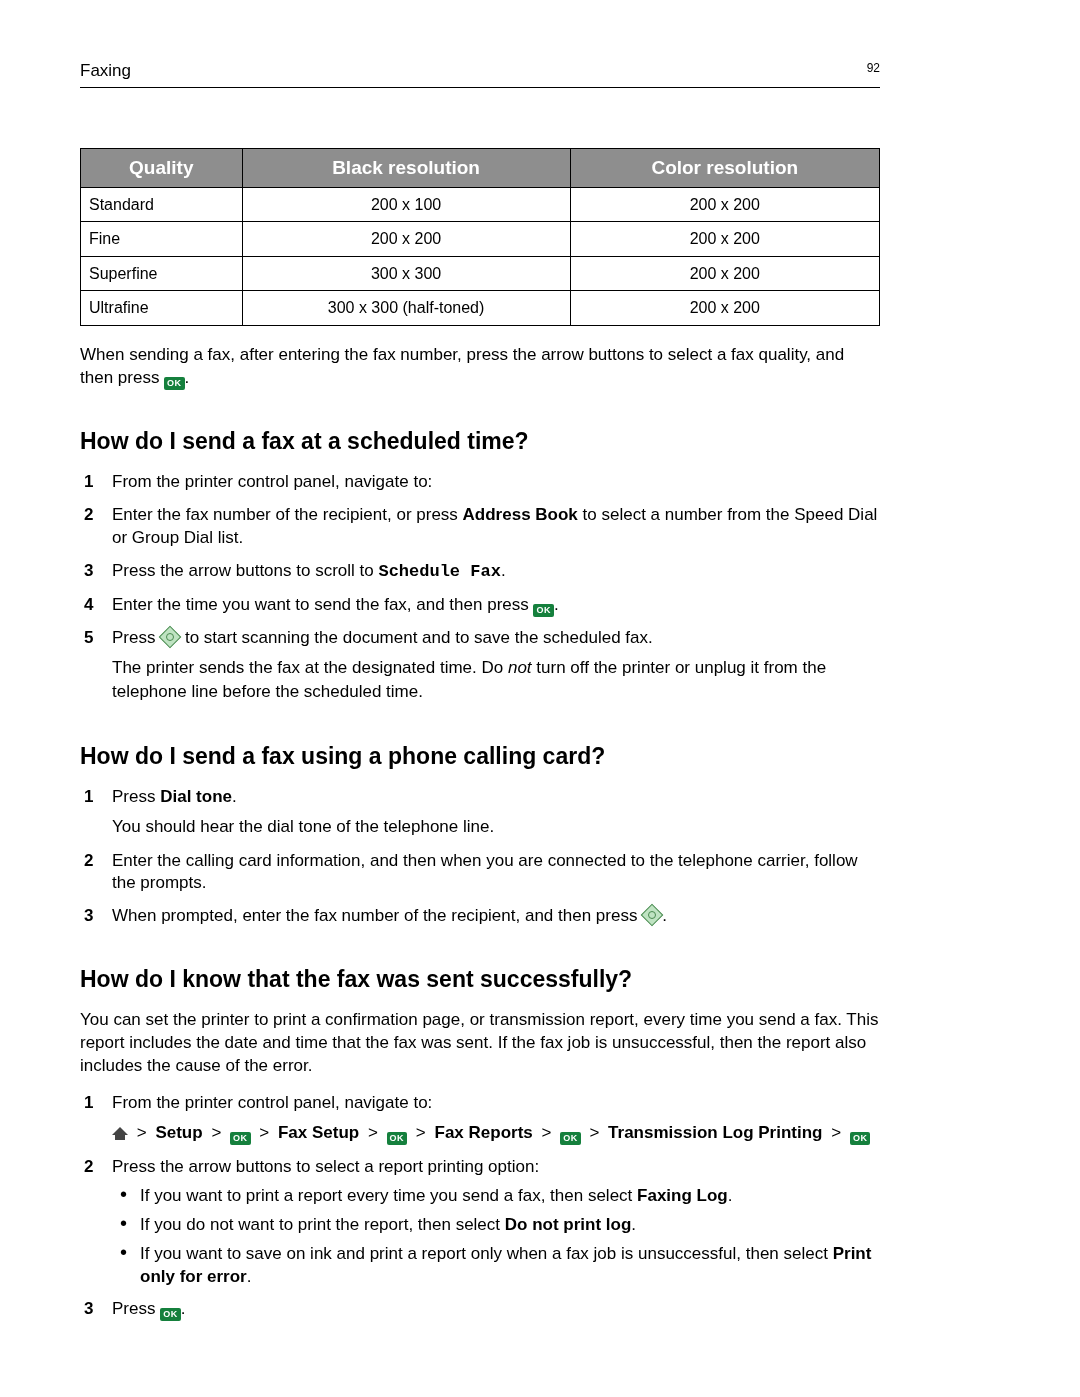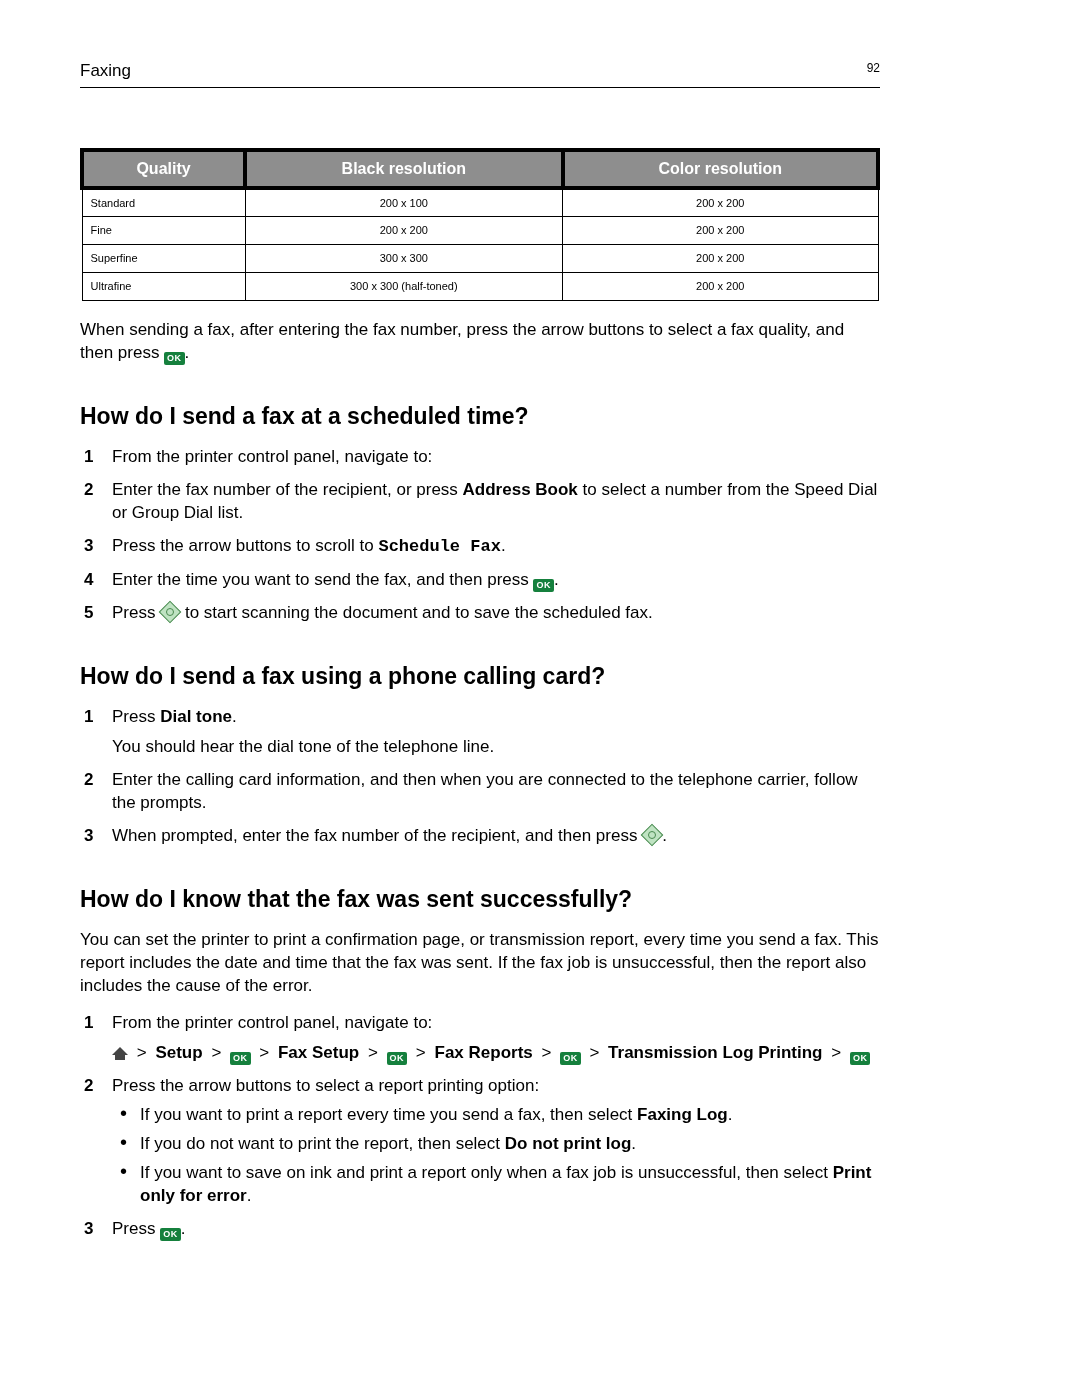--- a/index.html
+++ b/index.html
@@ -30,29 +30,29 @@
 
   table.quality {
     width: 100%;
     border-collapse: collapse;
     margin-bottom: 18px;
   }
   table.quality th {
     background: #8e8e8e;
     color: #fff;
     font-weight: bold;
-    font-size: 16px;
+    font-size: 19px;
     padding: 6px 8px;
-    border: 4px solid #000000;
+    border: 1px solid #000000;
     text-align: center;
   }
   table.quality td {
     border: 1px solid #000;
     padding: 6px 8px;
-    font-size: 11px;
+    font-size: 16px;
   }
   table.quality td.left { text-align: left; }
   table.quality td.center { text-align: center; }
 
   h2.section {
     font-size: 23px;
     font-weight: bold;
     margin: 36px 0 14px 0;
   }
 
@@ -215,20 +215,23 @@
       <span>Enter the fax number of the recipient, or press </span><span class="bold">Address Book</span><span> to select a number from the Speed Dial or Group Dial list.</span>
     </li>
     <li>
       <span>Press the arrow buttons to scroll to </span><span class="mono">Schedule Fax</span><span>.</span>
     </li>
     <li>
       <span>Enter the time you want to send the fax, and then press </span><span class="icon-ok">OK</span><span>.</span>
     </li>
     <li>
       <span>Press </span><span class="icon-diamond"></span><span> to start scanning the document and to save the scheduled fax.</span>
+      <div class="sub">
+        <span>The printer sends the fax at the designated time. Do </span><span class="italic">not</span><span> turn off the printer or unplug it from the telephone line before the scheduled time.</span>
+      </div>
     </li>
   </ol>
 
   <h2 class="section">How do I send a fax using a phone calling card?</h2>
   <ol class="steps">
     <li>
       <span>Press </span><span class="bold">Dial tone</span><span>.</span>
       <div class="sub">You should hear the dial tone of the telephone line.</div>
     </li>
     <li>

